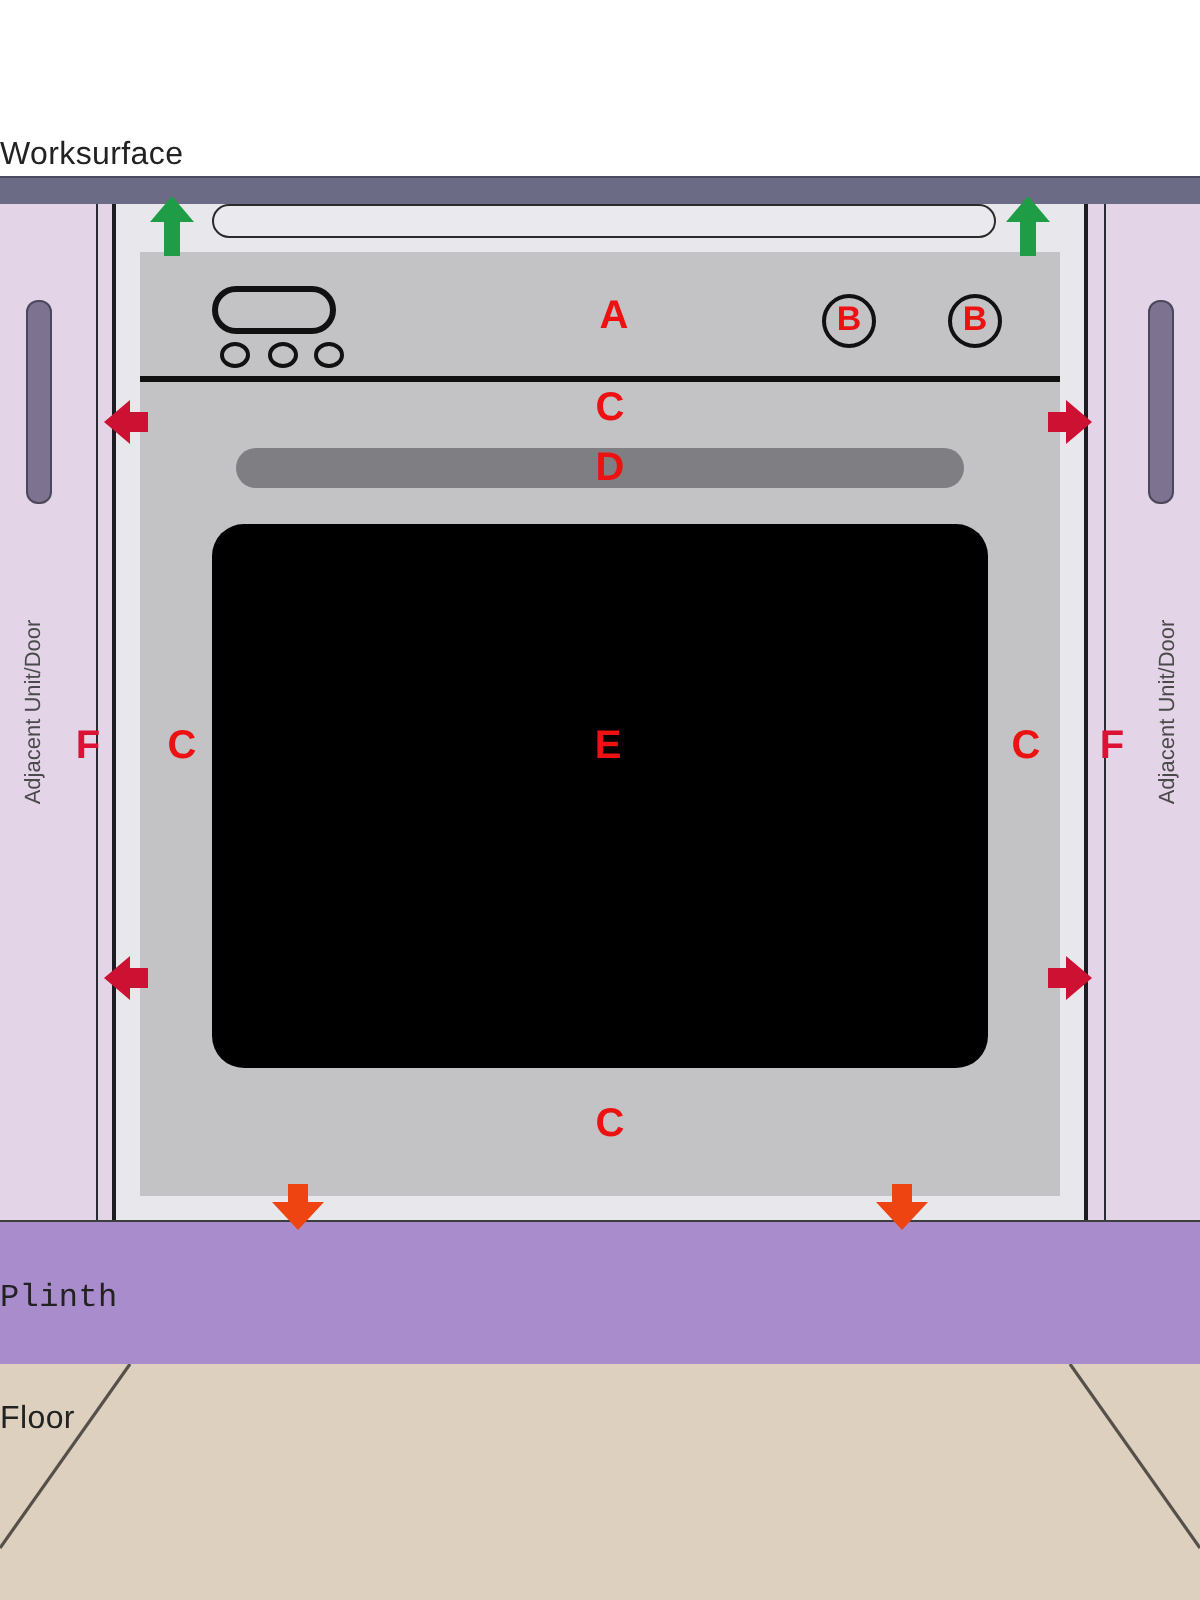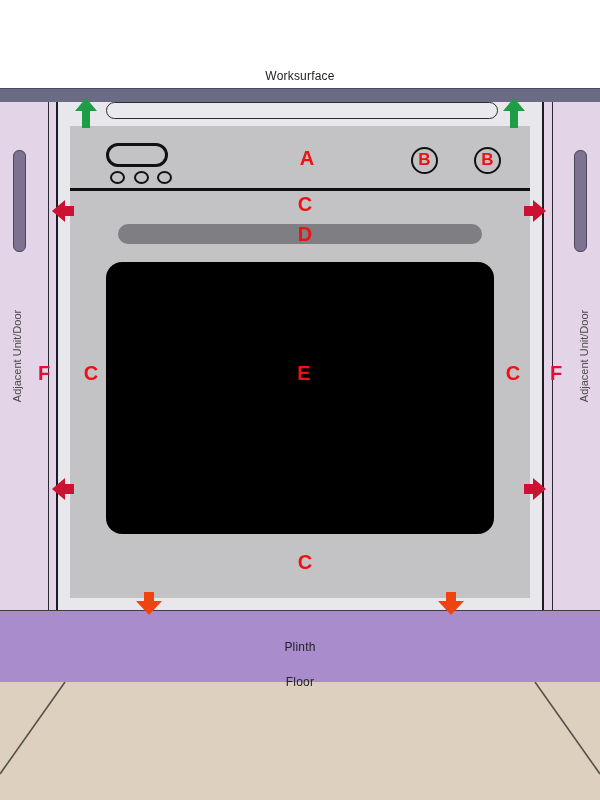--- a/index.html
+++ b/index.html
@@ -51,28 +51,28 @@
   #floor-band {
     top: 682px;
     height: 118px;
     background: #ded0bf;
   }
 
   
   .band-label {
     position: absolute;
     width: 600px;
-    text-align: center;
-    font-size: 12px;
+    text-align: left;
+    font-size: 16px;
     color: #222222;
     letter-spacing: .2px;
   }
   #worksurface-label { top: 69px; }
-  #plinth-label { top: 640px; }
-  #floor-label { top: 675px; }
+  #plinth-label { top: 640px; font-family: Liberation Mono, monospace; }
+  #floor-label { top: 701px; }
 
   
   #floor-lines {
     position: absolute;
     left: 0;
     top: 682px;
     width: 600px;
     height: 118px;
   }
 

